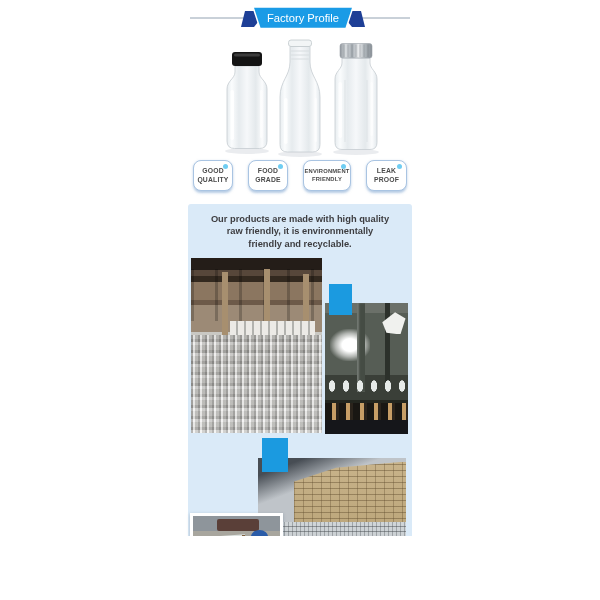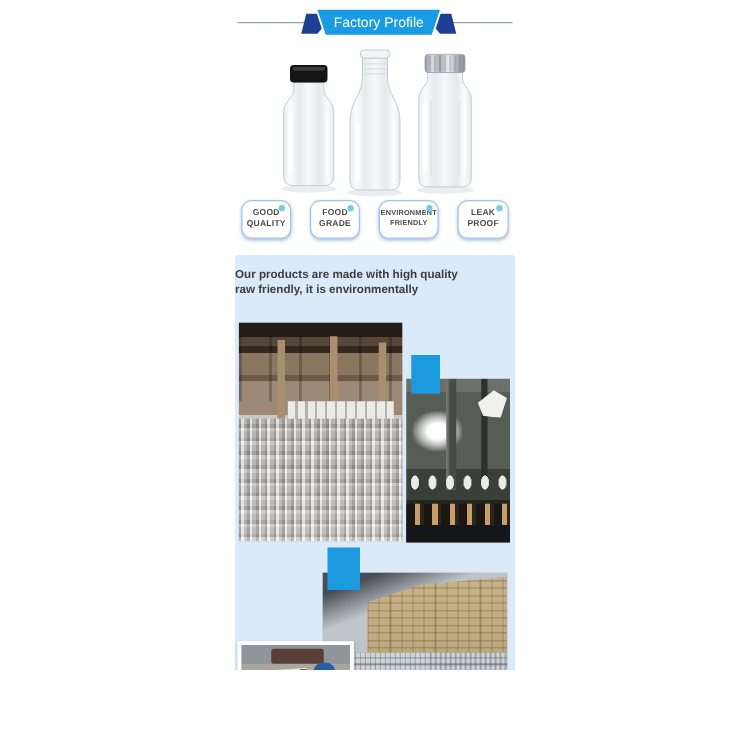--- a/index.html
+++ b/index.html
@@ -22,21 +22,21 @@
          font-size:6.8px;letter-spacing:.2px;box-sizing:border-box;}
   .badge.w1{width:40px}.badge.w2{width:40px}.badge.w4{width:41px}
   .badge.w3{width:48px;font-size:5.8px;}
   .badge .dot{position:absolute;top:3px;right:4px;width:5px;height:5px;border-radius:50%;
               background:#6fcdf2;}
 
   
   .panel{position:absolute;left:188px;top:204px;width:224px;height:389px;
          background:#daeaf8;border-radius:3px;}
   .intro{padding-top:9px;font-size:9.3px;font-weight:bold;color:#3d3d40;
-         text-align:left;line-height:1.32;}
+         text-align:center;line-height:1.32;}
   .intro span{display:block;}
 
   
   .photo{position:absolute;overflow:hidden;}
   .photo-a{left:3px;top:54px;width:131px;height:175px;background:#c9c8c3;z-index:1;}
   .photo-a .ceiling{position:absolute;top:0;left:0;right:0;height:42%;
      background:linear-gradient(180deg,#241d18 0 16%,#57473a 16% 25%,#33291f 25% 33%,
        #8b7660 33% 57%,#6d5a49 57% 63%,#9c8a76 63% 100%);}
   .photo-a .beams{position:absolute;top:6%;left:0;right:0;height:30%;
      background:repeating-linear-gradient(90deg,rgba(0,0,0,.22) 0 3px,transparent 3px 24px);}
@@ -193,20 +193,21 @@
       <span class="dot"></span>
       <span>LEAK</span>
       <span>PROOF</span>
     </div>
   </div>
 
   <div class="panel">
     <div class="intro">
       <span>Our products are made with high quality</span>
       <span>raw friendly, it is environmentally</span>
+      <span>friendly and recyclable.</span>
     </div>
 
     <div class="photo photo-a">
       <div class="ceiling"></div>
       <div class="beams"></div>
       <div class="post1"></div>
       <div class="post2"></div>
       <div class="post3"></div>
       <div class="crates"></div>
       <div class="bottle-sea"></div>

